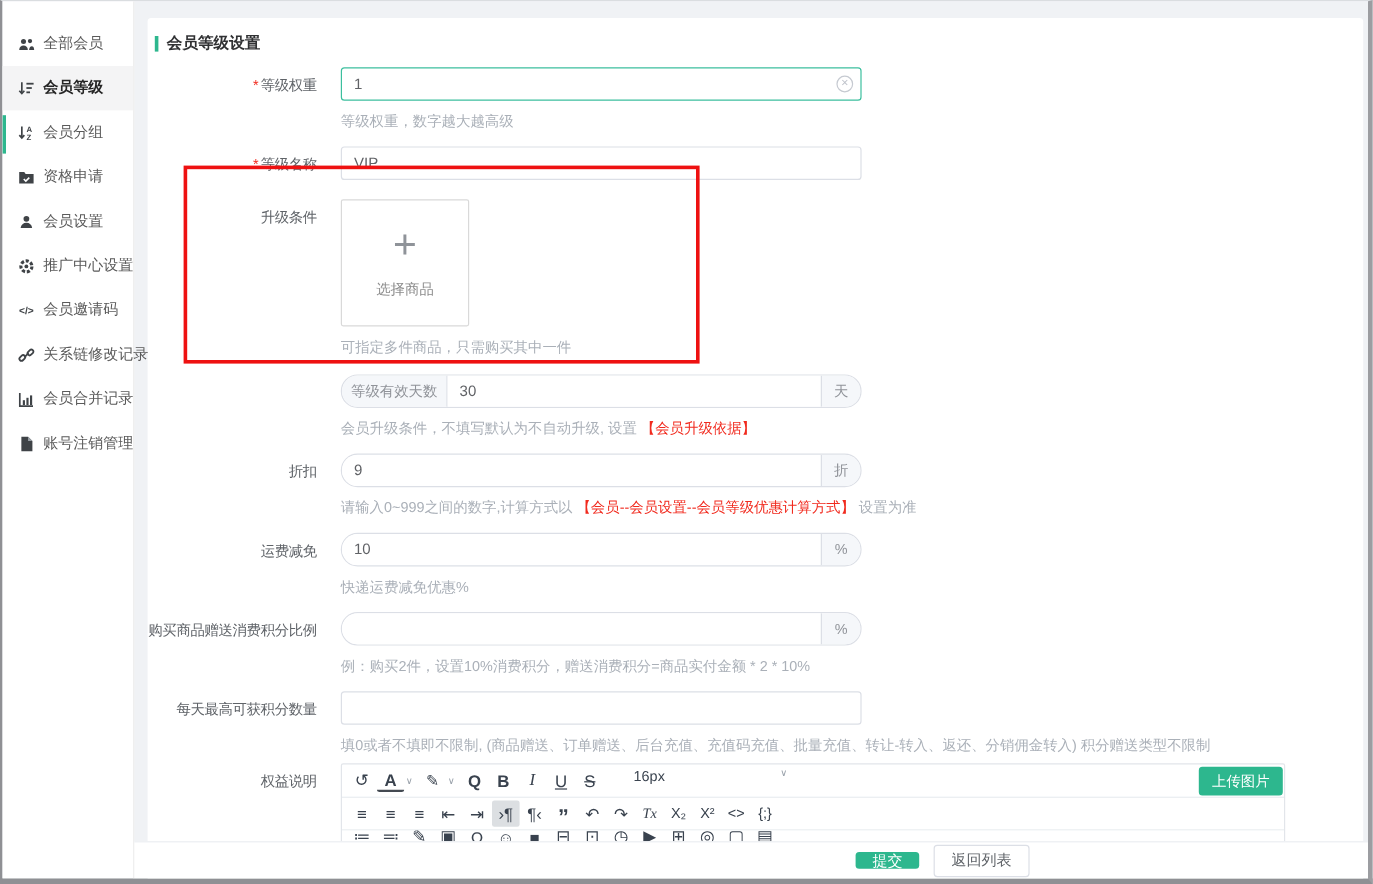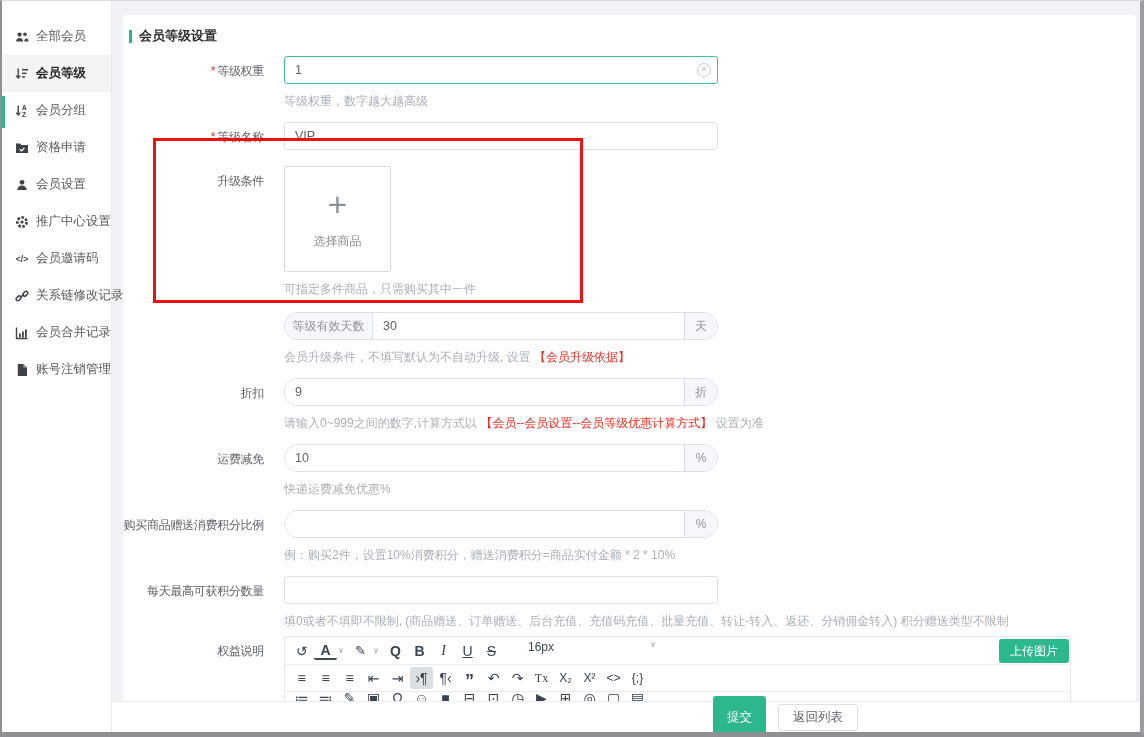--- a/index.html
+++ b/index.html
@@ -65,34 +65,34 @@
   .t-chev { min-width:10px; font-size:8px; color:#99a1aa; margin:0 3px 0 -2px; }
   .t-colorA { border-bottom:2px solid #444a52; height:18px; font-weight:bold; }
   .t-pen { transform:rotate(0deg); font-size:13px; }
   .t-q { font-weight:bold; }
   .t-b { font-weight:bold; }
   .t-i { font-style:italic; font-family:"Liberation Serif","DejaVu Serif",serif; }
   .t-u { text-decoration:underline; }
   .t-s { text-decoration:line-through; }
   .t-sel { background:#dcdfe2; }
   .t-quote { font-weight:bold; font-size:18px; padding-top:6px; }
-  .t-tx { font-size:12px; font-family:"Liberation Serif","DejaVu Serif",serif; }
+  .t-tx { font-style:italic; font-size:12px; font-family:"Liberation Serif","DejaVu Serif",serif; }
   .t-small { font-size:12px; font-weight:normal; }
   .fsize { display:flex; align-items:flex-start; justify-content:space-between; width:128px; height:22px;
     margin-left:24px; cursor:pointer; }
   .fsize .fs-val { font-size:12px; color:#3b4450; }
   .fsize .fs-chev { font-size:8px; color:#99a1aa; }
   .upbtn { position:absolute; top:2px; right:1px; height:24px; padding:0 11px; background:#2db78e;
     color:#fff; font-size:12px; border:none; border-radius:3px; cursor:pointer; font-family:inherit; }
   .row3clip { overflow:hidden; height:11px; border-bottom:none; }
 
   
   .botbar { position:absolute; left:110px; right:0; bottom:0; height:31px; background:#fff;
     border-top:1px solid #ebeef2; display:flex; align-items:center; padding-left:601px; z-index:8; }
-  .btn-submit { height:43px; padding:0 14px; background:#2db78e; color:#fff; border:none; border-radius:3px;
+  .btn-submit { height:14px; padding:0 14px; background:#2db78e; color:#fff; border:none; border-radius:3px;
     font-size:12.5px; cursor:pointer; font-family:inherit; }
   .btn-back { height:27px; padding:0 14px; background:#fff; color:#5f6368; border:1px solid #dcdfe6;
     border-radius:3px; font-size:12.5px; cursor:pointer; margin-left:12px; font-family:inherit; }
 </style>
 </head>
 <body>
 
 <div class="frame">
 
   <div class="rail"></div>

